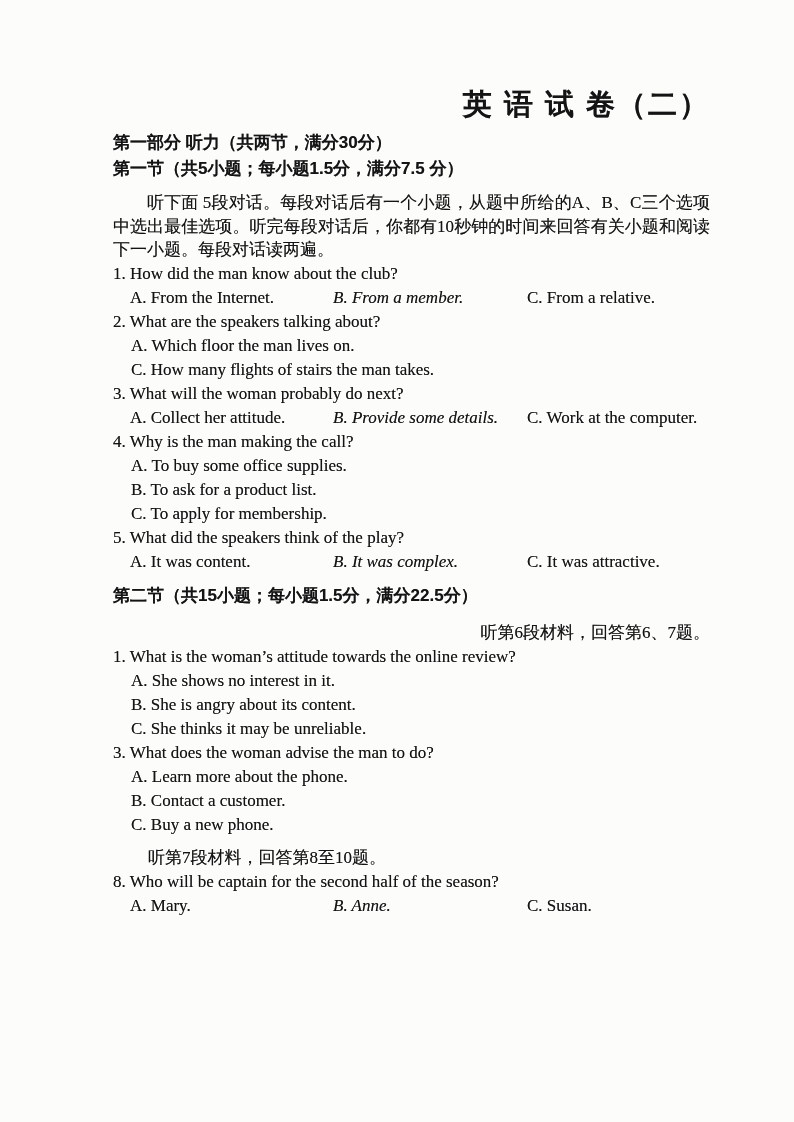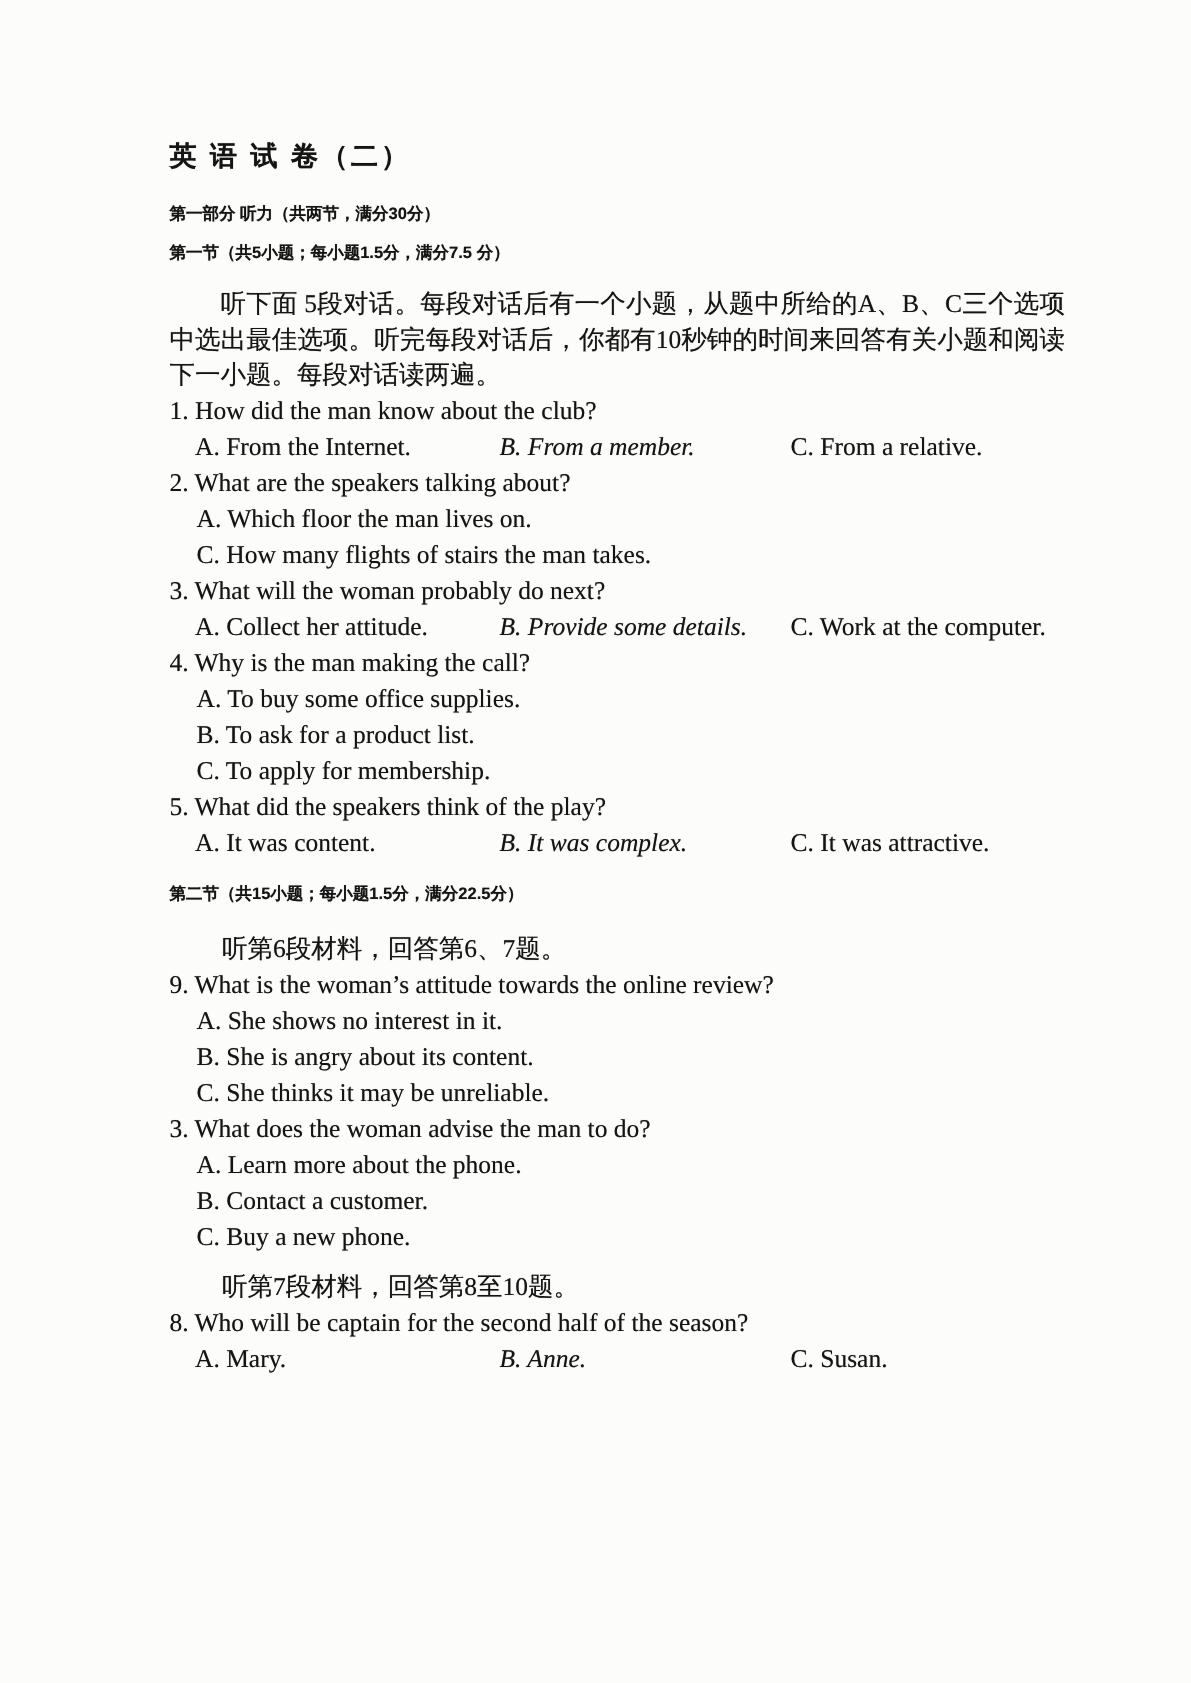--- a/index.html
+++ b/index.html
@@ -14,52 +14,52 @@
     margin: 0 auto;
     background: #fcfcfa;
     color: #141414;
     box-sizing: border-box;
     padding: 86px 84px 0 113px;
     font-size: 17px;
     overflow: hidden;
     text-shadow: 0 0 0.5px rgba(20,20,20,0.55);
   }
   .title {
-    text-align: left;
+    text-align: right;
     font-family: "Liberation Sans", "DejaVu Sans", sans-serif;
     font-weight: 700;
-    font-size: 18px;
+    font-size: 29px;
     line-height: 36px;
     letter-spacing: 2px;
     white-space: pre;
   }
   .sec-heading {
     font-family: "Liberation Sans", "DejaVu Sans", sans-serif;
     font-weight: 700;
-    font-size: 11px;
+    font-size: 17px;
     line-height: 24px;
   }
   .h-part { margin-top: 9px; }
   .h-sub  { margin-top: 2px; }
   .h-sec2 { margin-top: 10px; }
   .para {
     margin-top: 10px;
     line-height: 23.5px;
     text-indent: 2em;
     text-align: justify;
   }
   .para2 { margin-top: 5px; }
   .q-line { line-height: 24px; }
   .opt-line { line-height: 24px; padding-left: 18px; }
   .opt-row { display: flex; line-height: 24px; padding-left: 17px; }
   .opt-row .c1 { width: 203px; }
   .opt-row .c2 { width: 194px; font-style: italic; }
   .opt-row .c3 { flex: 1; }
   .material { line-height: 24px; padding-left: 35px; }
-  .mat-6 { margin-top: 13px; }
+  .mat-6 { margin-top: 13px; text-align: right; }
   .mat-7 { margin-top: 9px; }
 </style>
 </head>
 <body>
 
 <div class="page">
 
   <div class="title">英 语 试 卷（二）</div>
 
   <div class="sec-heading h-part">第一部分 听力（共两节，满分30分）</div>
@@ -95,21 +95,21 @@
     <span class="c1">A. It was content.</span>
     <span class="c2">B. It was complex.</span>
     <span class="c3">C. It was attractive.</span>
   </div>
 
   <div class="sec-heading h-sec2">第二节（共15小题；每小题1.5分，满分22.5分）</div>
 
 
   <div class="material mat-6">听第6段材料，回答第6、7题。</div>
 
-  <div class="q-line">9. What is the woman’s attitude towards the online review?</div>
+  <div class="q-line">1. What is the woman’s attitude towards the online review?</div>
   <div class="opt-line">A. She shows no interest in it.</div>
   <div class="opt-line">B. She is angry about its content.</div>
   <div class="opt-line">C. She thinks it may be unreliable.</div>
 
   <div class="q-line">3. What does the woman advise the man to do?</div>
   <div class="opt-line">A. Learn more about the phone.</div>
   <div class="opt-line">B. Contact a customer.</div>
   <div class="opt-line">C. Buy a new phone.</div>
 
   <div class="material mat-7">听第7段材料，回答第8至10题。</div>

